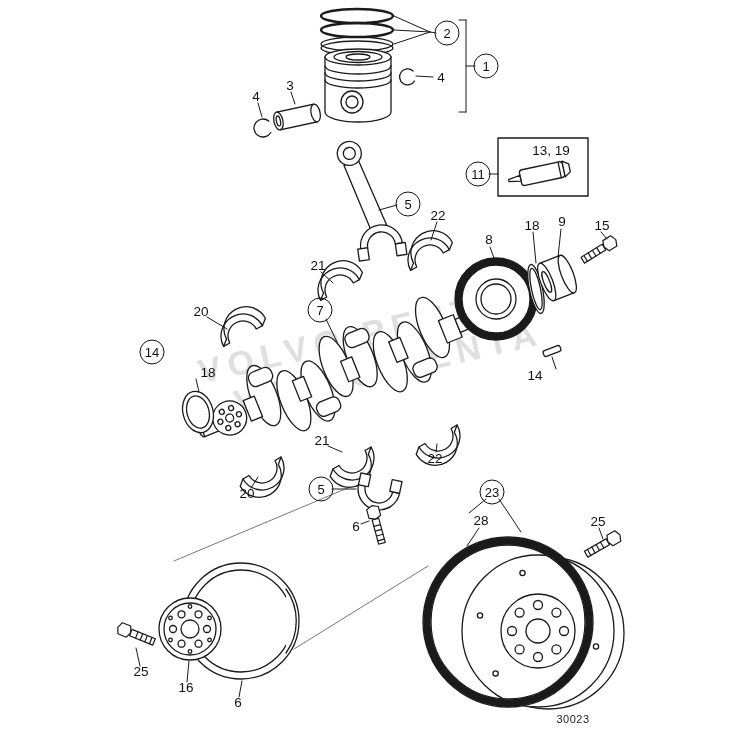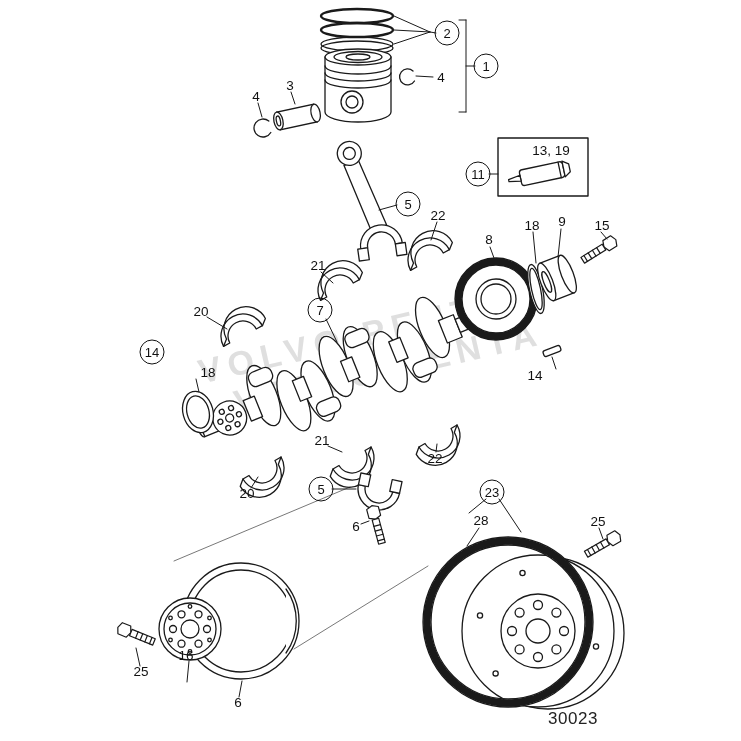--- a/index.html
+++ b/index.html
@@ -1,20 +1,20 @@
 <!DOCTYPE html>
 <html><head>
 <meta charset="utf-8">
 <style>
   html,body{margin:0;padding:0;background:#9a9a9a;}
   .stage{position:relative;width:741px;height:741px;background:#ffffff;font-family:"Liberation Sans",sans-serif;margin:0 auto;overflow:hidden;}
   .stage>svg{position:absolute;left:0;top:0;}
   .co{position:absolute;transform:translate(-50%,-50%);color:#111;font-size:13.5px;line-height:1;white-space:nowrap;}
   .co.circled{width:23px;height:23px;border:1.4px solid #111;border-radius:50%;display:flex;align-items:center;justify-content:center;font-size:13px;background:transparent;}
-  .dwg{position:absolute;transform:translate(-50%,-50%);font-size:17px;color:#222;letter-spacing:.5px;}
+  .dwg{position:absolute;transform:translate(-50%,-50%);font-size:11px;color:#222;letter-spacing:.5px;}
 </style>
 </head>
 <body>
 
 <div class="stage">
 
 <svg width="741" height="741" viewBox="0 0 741 741">
   <defs>
     <g id="shell" stroke="#1a1a1a" stroke-width="1.3" fill="#fff" stroke-linejoin="round">
       <path d="M -22,0 A 22,22 0 0 1 22,0 L 15,0 A 15,15 0 0 0 -15,0 Z"></path>
@@ -277,18 +277,18 @@
 <div class="co plain" style="left:535px;top:376px">14</div>
 <div class="co plain" style="left:322px;top:441px">21</div>
 <div class="co plain" style="left:435px;top:459px">22</div>
 <div class="co plain" style="left:247px;top:494px">20</div>
 <div class="co circled" style="left:321px;top:489px">5</div>
 <div class="co plain" style="left:356px;top:527px">6</div>
 <div class="co circled" style="left:492px;top:492px">23</div>
 <div class="co plain" style="left:481px;top:521px">28</div>
 <div class="co plain" style="left:598px;top:522px">25</div>
 <div class="co plain" style="left:141px;top:672px">25</div>
-<div class="co plain" style="left:186px;top:656px">16</div>
+<div class="co plain" style="left:186px;top:688px">16</div>
 <div class="co plain" style="left:238px;top:703px">6</div>
 
 <div class="dwg" style="left:573px;top:719px">30023</div>
 
 </div>
 
 </body></html>

